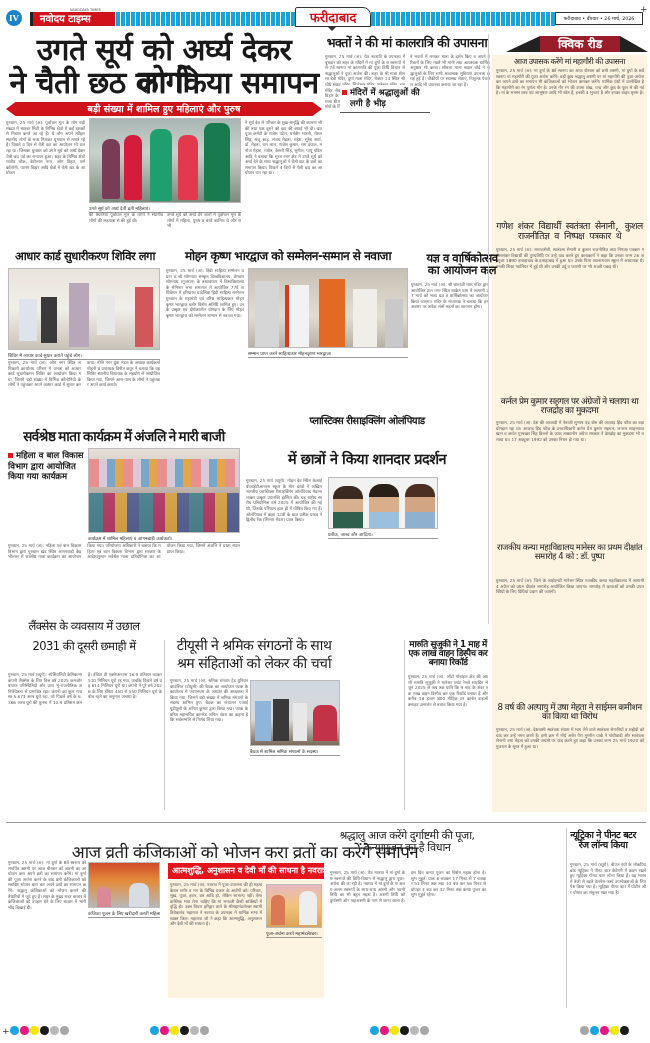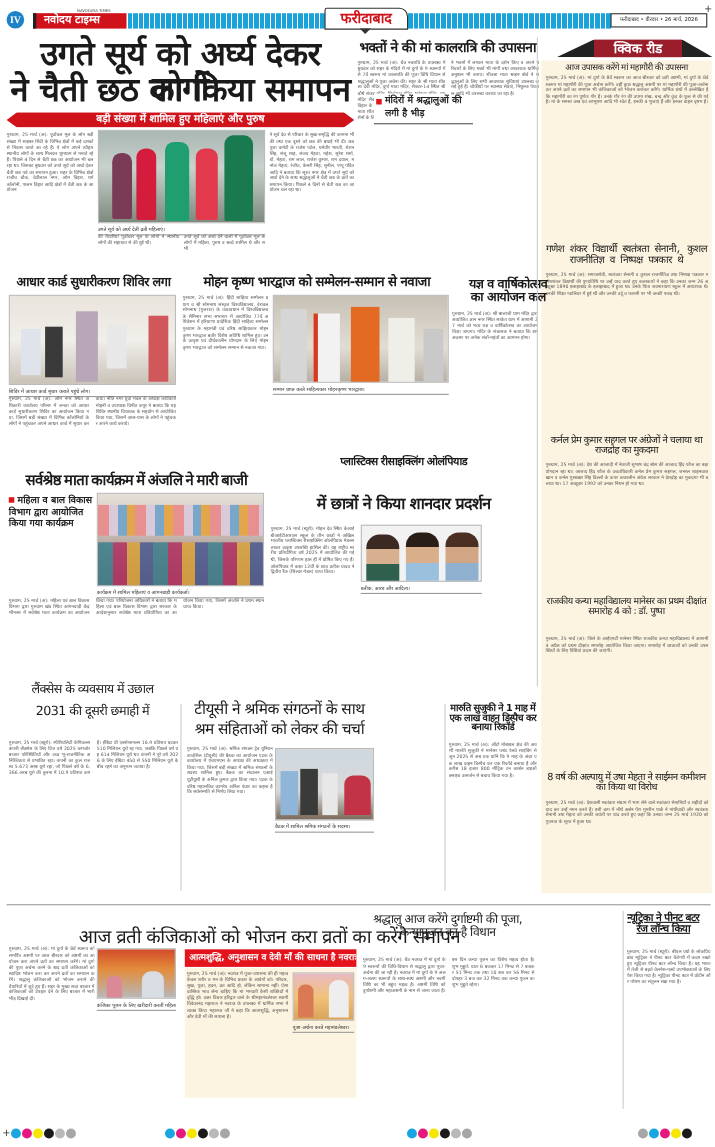--- a/index.html
+++ b/index.html
@@ -151,21 +151,21 @@
 <div class="abs txt" style="left:170px;top:882px;width:92px;height:114px;">गुरुग्राम, 25 मार्च (अ): नवरात्र में पूजा-उपासना की ही महत्व केवल शरीर व मन के विभिन्न प्रकार के आवेगों को। परिवार, सुख, पूजा, हवन, व्रत आदि हो, लेकिन सामान्य नहीं। ऐसा वास्तिक भाव लेना चाहिए कि मां भगवती कैसी शक्तियों में वृद्धि हो। उक्त विचार हरिद्वार वाले के श्रीमहामंडलेश्वर स्वामी विवेकानंद महाराज ने नवरात्र के उपलक्ष्य में धार्मिक सभा में व्यक्त किए। महाराज जी ने कहा कि आत्मशुद्धि, अनुशासन और देवी माँ की साधना है।</div>
 <div class="abs photo" style="left:266px;top:884px;width:56px;height:44px;background:linear-gradient(180deg,#e7b9c3 0%,#f2c27a 50%,#d9a35a 100%);">
   <div class="abs" style="left:4px;top:10px;width:14px;height:30px;background:#d97a55;border-radius:6px 6px 0 0;"></div>
   <div class="abs" style="left:32px;top:6px;width:18px;height:34px;background:#eee;border-radius:8px 8px 0 0;"></div>
 </div>
 <div class="abs caption" style="left:266px;top:929px;width:56px;">पूजा-अर्चना करते महामंडलेश्वर।</div>
 
 <div class="abs hl" style="left:328px;top:830px;width:158px;font-size:11px;font-weight:normal;">श्रद्धालु आज करेंगे दुर्गाष्टमी की पूजा, कन्यापूजन का है विधान</div>
 <div class="abs txt" style="left:330px;top:870px;width:156px;height:138px;column-count:2;column-gap:6px;">गुरुग्राम, 25 मार्च (अ): चैत्र नवरात्र में मां दुर्गा के 9 स्वरूपों की विधि-विधान से श्रद्धालु द्वारा पूजा-अर्चना की जा रही है। नवरात्र में मां दुर्गा के 9 अलग-अलग स्वरूपों के साथ-साथ अष्टमी और नवमी तिथि का भी बहुत महत्व है। अष्टमी तिथि को दुर्गाष्टमी और महाअष्टमी के नाम से जाना जाता है। इस दिन कन्या पूजन का विशेष महत्व होता है। शुभ मुहूर्त: प्रातः 6 बजकर 17 मिनट से 7 बजकर 51 मिनट तक तथा 10 बज कर 56 मिनट से दोपहर 3 बज कर 32 मिनट तक कन्या पूजन का शुभ मुहूर्त रहेगा।</div>
 
-<div class="abs hl" style="left:564px;top:830px;width:78px;font-size:9.5px;text-decoration:underline;">न्यूट्रिका ने पीनट बटर रेंज लॉन्च किया</div>
+<div class="abs hl" style="left:564px;top:830px;width:78px;font-size:9.5px;">न्यूट्रिका ने पीनट बटर रेंज लॉन्च किया</div>
 <div class="abs txt" style="left:570px;top:862px;width:76px;height:146px;">गुरुग्राम, 25 मार्च (ब्यूरो): बीएल एग्रो के लोकप्रिय ब्रांड न्यूट्रिका ने पीनट बटर कैटेगरी में कदम रखते हुए न्यूट्रिका पीनट बटर लॉन्च किया है। यह भारत में तेजी से बढ़ते वेलनेस-फर्स्ट उपभोक्ताओं के लिए पेश किया गया है। न्यूट्रिका पीनट बटर में प्रोटीन और पोषण का संतुलन रखा गया है।</div>
 
 <div class="col-rule" style="left:488px;top:34px;height:590px;"></div>
 <div class="col-rule" style="left:164px;top:640px;height:170px;"></div>
 <div class="col-rule" style="left:404px;top:640px;height:170px;"></div>
 <div class="col-rule" style="left:566px;top:828px;height:180px;"></div>
 <div class="abs" style="left:6px;top:822px;width:640px;height:1px;background:#999;"></div>
 
 <div class="abs cmyk" style="left:10px;top:1020px;">
   <span style="background:#19a6e0"></span><span style="background:#e6177f"></span><span style="background:#f6e600"></span><span style="background:#1a1a1a"></span><span style="background:#b9b9b9"></span><span style="background:#a6a6a6"></span>

